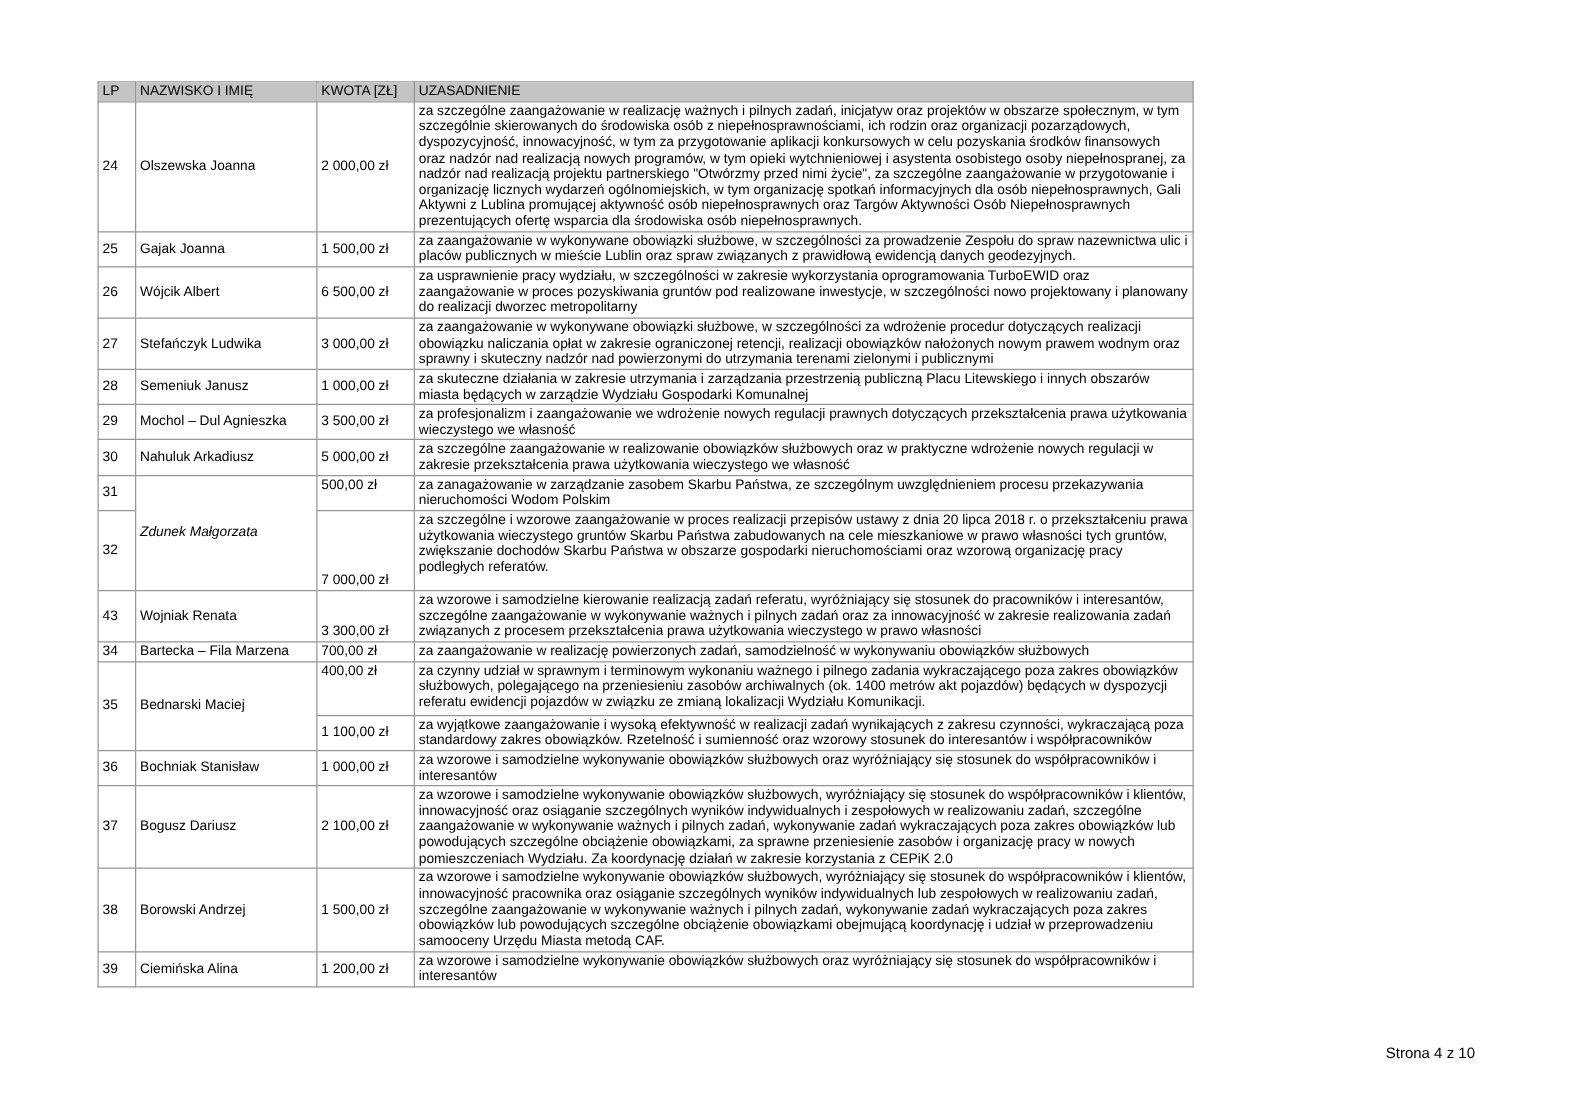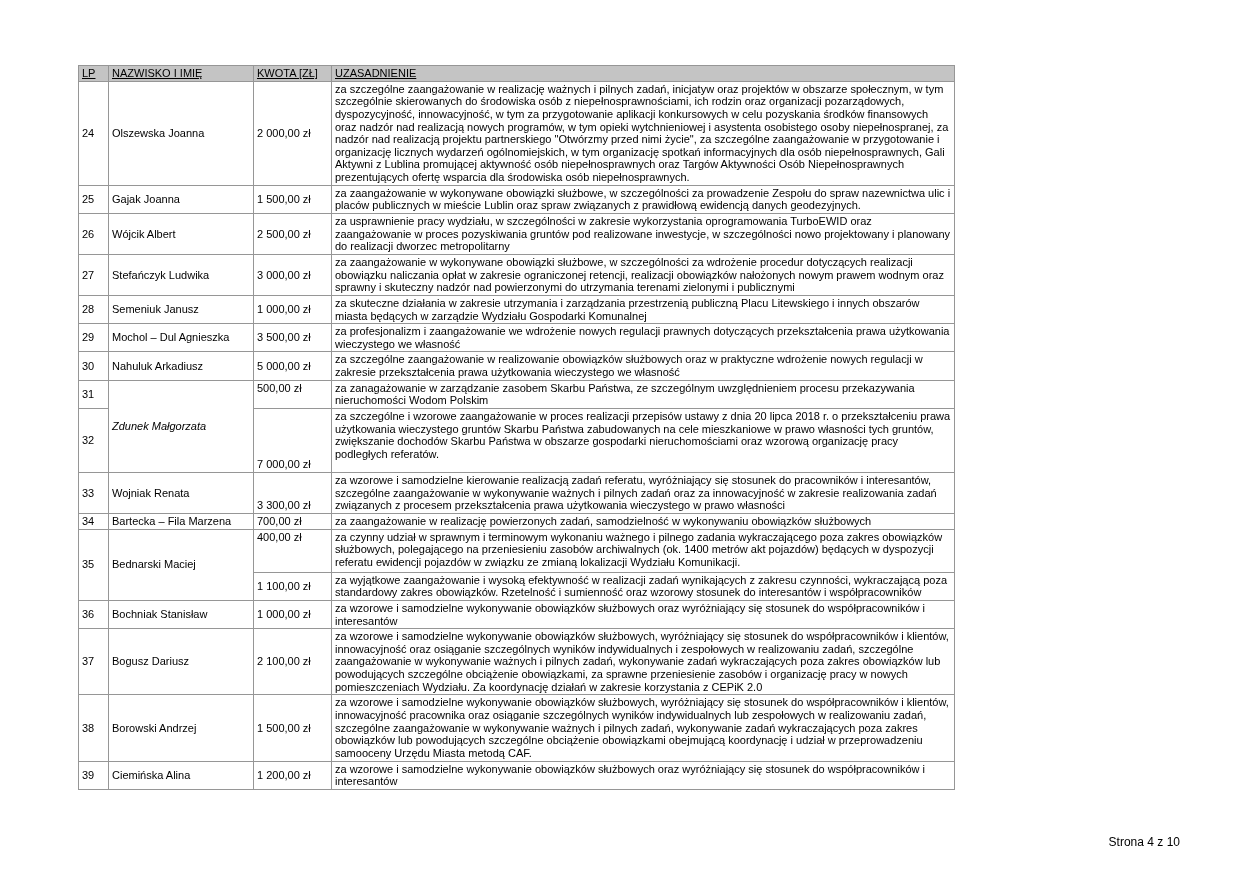--- a/index.html
+++ b/index.html
@@ -28,21 +28,20 @@
     border: 1px solid #969696;
     padding: 1px 3px;
     vertical-align: middle;
     text-align: left;
     font-weight: normal;
     overflow: hidden;
   }
   table.bonus-table thead th {
     background: #c4c4c4;
     height: 14px;
-    text-decoration: underline;
   }
   col.c-lp   { width: 30px; }
   col.c-name { width: 145px; }
   col.c-amt  { width: 78px; }
   col.c-just { width: 623px; }
   td.amount { text-align: right; padding-right: 4px; white-space: nowrap; }
   td.name-merged { text-align: left; font-style: italic; }
   .v-bottom { vertical-align: bottom !important; }
   .v-top    { vertical-align: top !important; margin-top: 19px; }
   tr.row-tall { height: 64px; }
@@ -87,21 +86,21 @@
       <tr>
         <td>25</td>
         <td>Gajak Joanna</td>
         <td class="amount">1 500,00 zł</td>
         <td>za zaangażowanie w wykonywane obowiązki służbowe, w szczególności za prowadzenie Zespołu do spraw nazewnictwa ulic i placów publicznych w mieście Lublin oraz spraw związanych z prawidłową ewidencją danych geodezyjnych.</td>
       </tr>
 
       <tr>
         <td>26</td>
         <td>Wójcik Albert</td>
-        <td class="amount">2 500,00 zł</td>
+        <td class="amount">6 500,00 zł</td>
         <td>za usprawnienie pracy wydziału, w szczególności w zakresie wykorzystania oprogramowania TurboEWID oraz zaangażowanie w proces pozyskiwania gruntów pod realizowane inwestycje, w szczególności nowo projektowany i planowany do realizacji dworzec metropolitarny</td>
       </tr>
 
       <tr>
         <td>27</td>
         <td>Stefańczyk Ludwika</td>
         <td class="amount">3 000,00 zł</td>
         <td>za zaangażowanie w wykonywane obowiązki służbowe, w szczególności za wdrożenie procedur dotyczących realizacji obowiązku naliczania opłat w zakresie ograniczonej retencji, realizacji obowiązków nałożonych nowym prawem wodnym oraz sprawny i skuteczny nadzór nad powierzonymi do utrzymania terenami zielonymi i publicznymi</td>
       </tr>
 
@@ -133,21 +132,21 @@
         <td>za zanagażowanie w zarządzanie zasobem Skarbu Państwa, ze szczególnym uwzględnieniem procesu przekazywania nieruchomości Wodom Polskim</td>
       </tr>
 
       <tr class="row-tall">
         <td>32</td>
         <td class="amount v-bottom">7 000,00 zł</td>
         <td class="v-top">za szczególne i wzorowe zaangażowanie w proces realizacji przepisów ustawy z dnia 20 lipca 2018 r. o przekształceniu prawa użytkowania wieczystego gruntów Skarbu Państwa zabudowanych na cele mieszkaniowe w prawo własności tych gruntów, zwiększanie dochodów Skarbu Państwa w obszarze gospodarki nieruchomościami oraz wzorową organizację pracy podległych referatów.</td>
       </tr>
 
       <tr>
-        <td>33</td>
+        <td>43</td>
         <td>Wojniak Renata</td>
         <td class="amount v-bottom">3 300,00 zł</td>
         <td>za wzorowe i samodzielne kierowanie realizacją zadań referatu, wyróżniający się stosunek do pracowników i interesantów, szczególne zaangażowanie w wykonywanie ważnych i pilnych zadań oraz za innowacyjność w zakresie realizowania zadań związanych z procesem przekształcenia prawa użytkowania wieczystego w prawo własności</td>
       </tr>
 
       <tr>
         <td>34</td>
         <td>Bartecka – Fila Marzena</td>
         <td class="amount">700,00 zł</td>
         <td>za zaangażowanie w realizację powierzonych zadań, samodzielność w wykonywaniu obowiązków służbowych</td>

